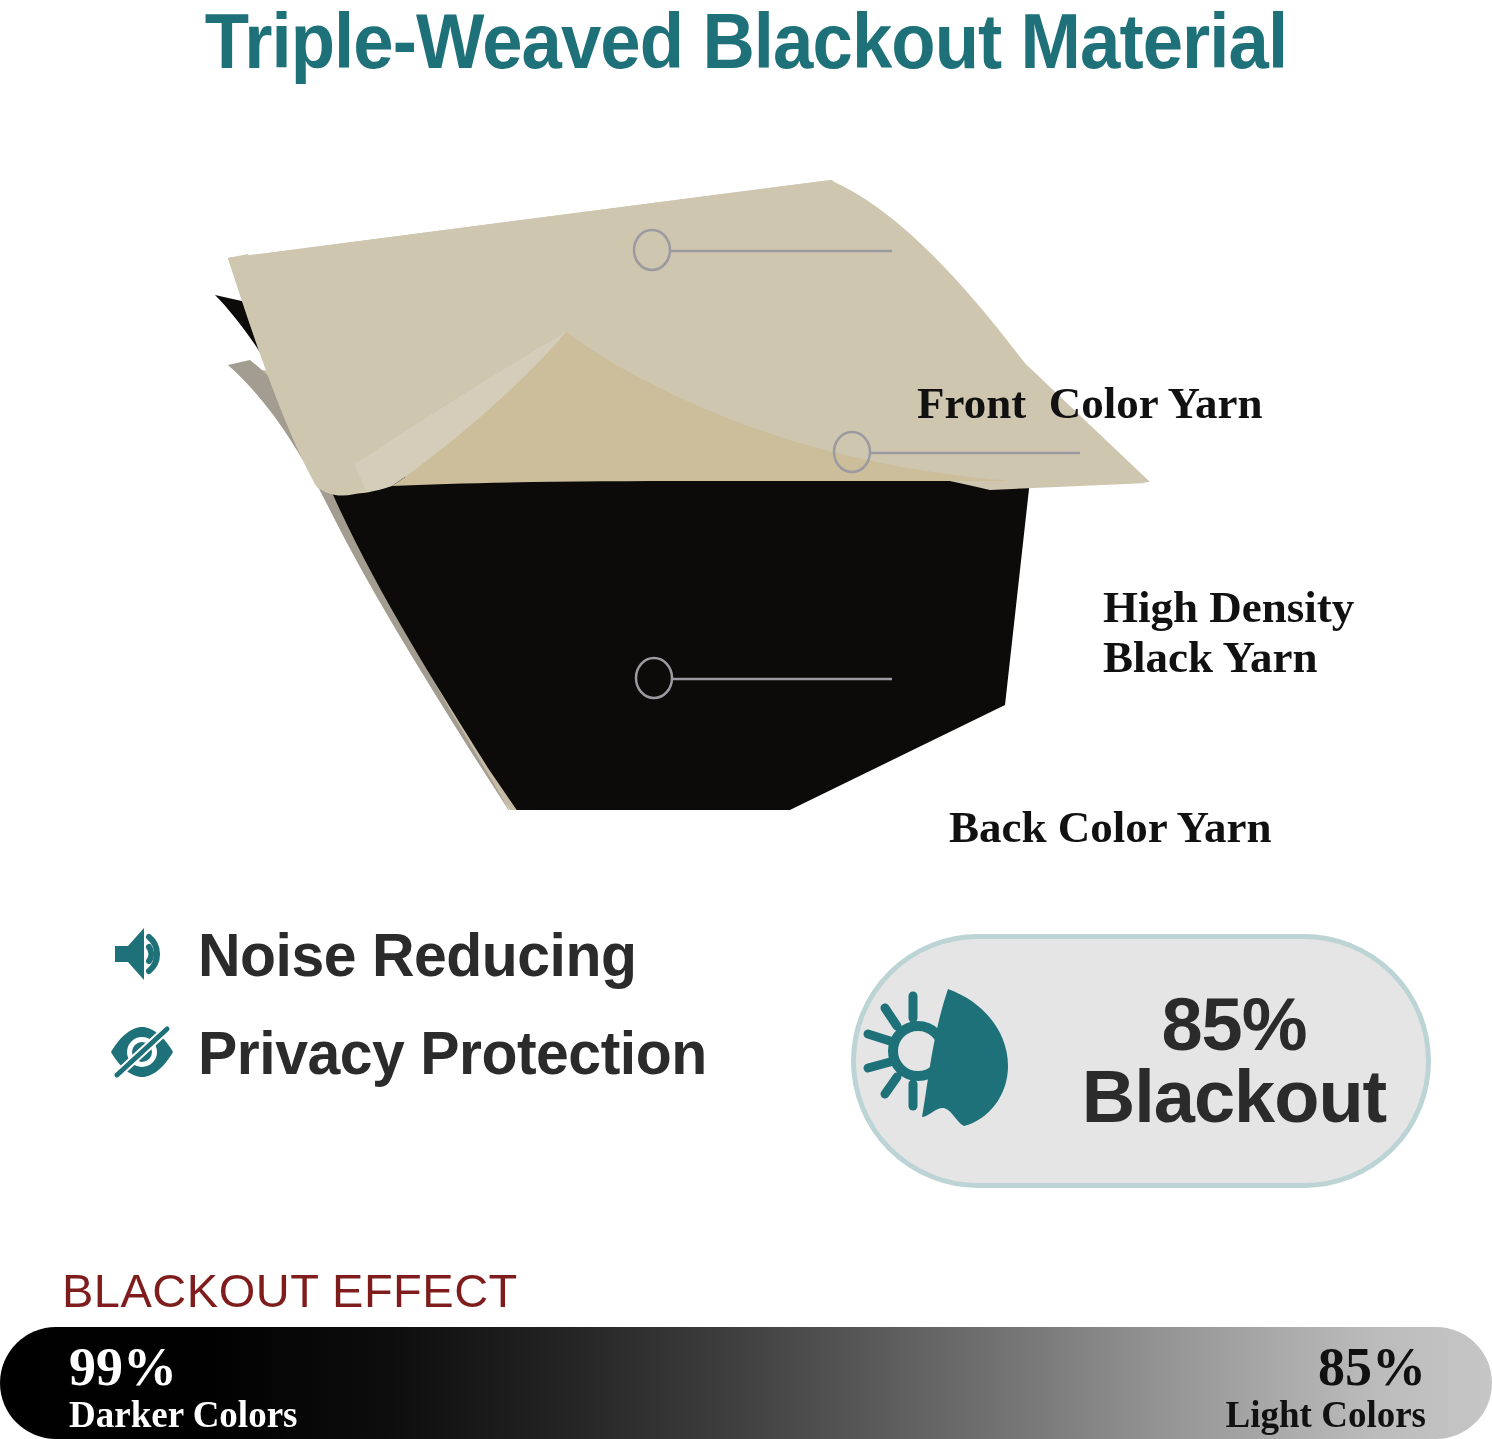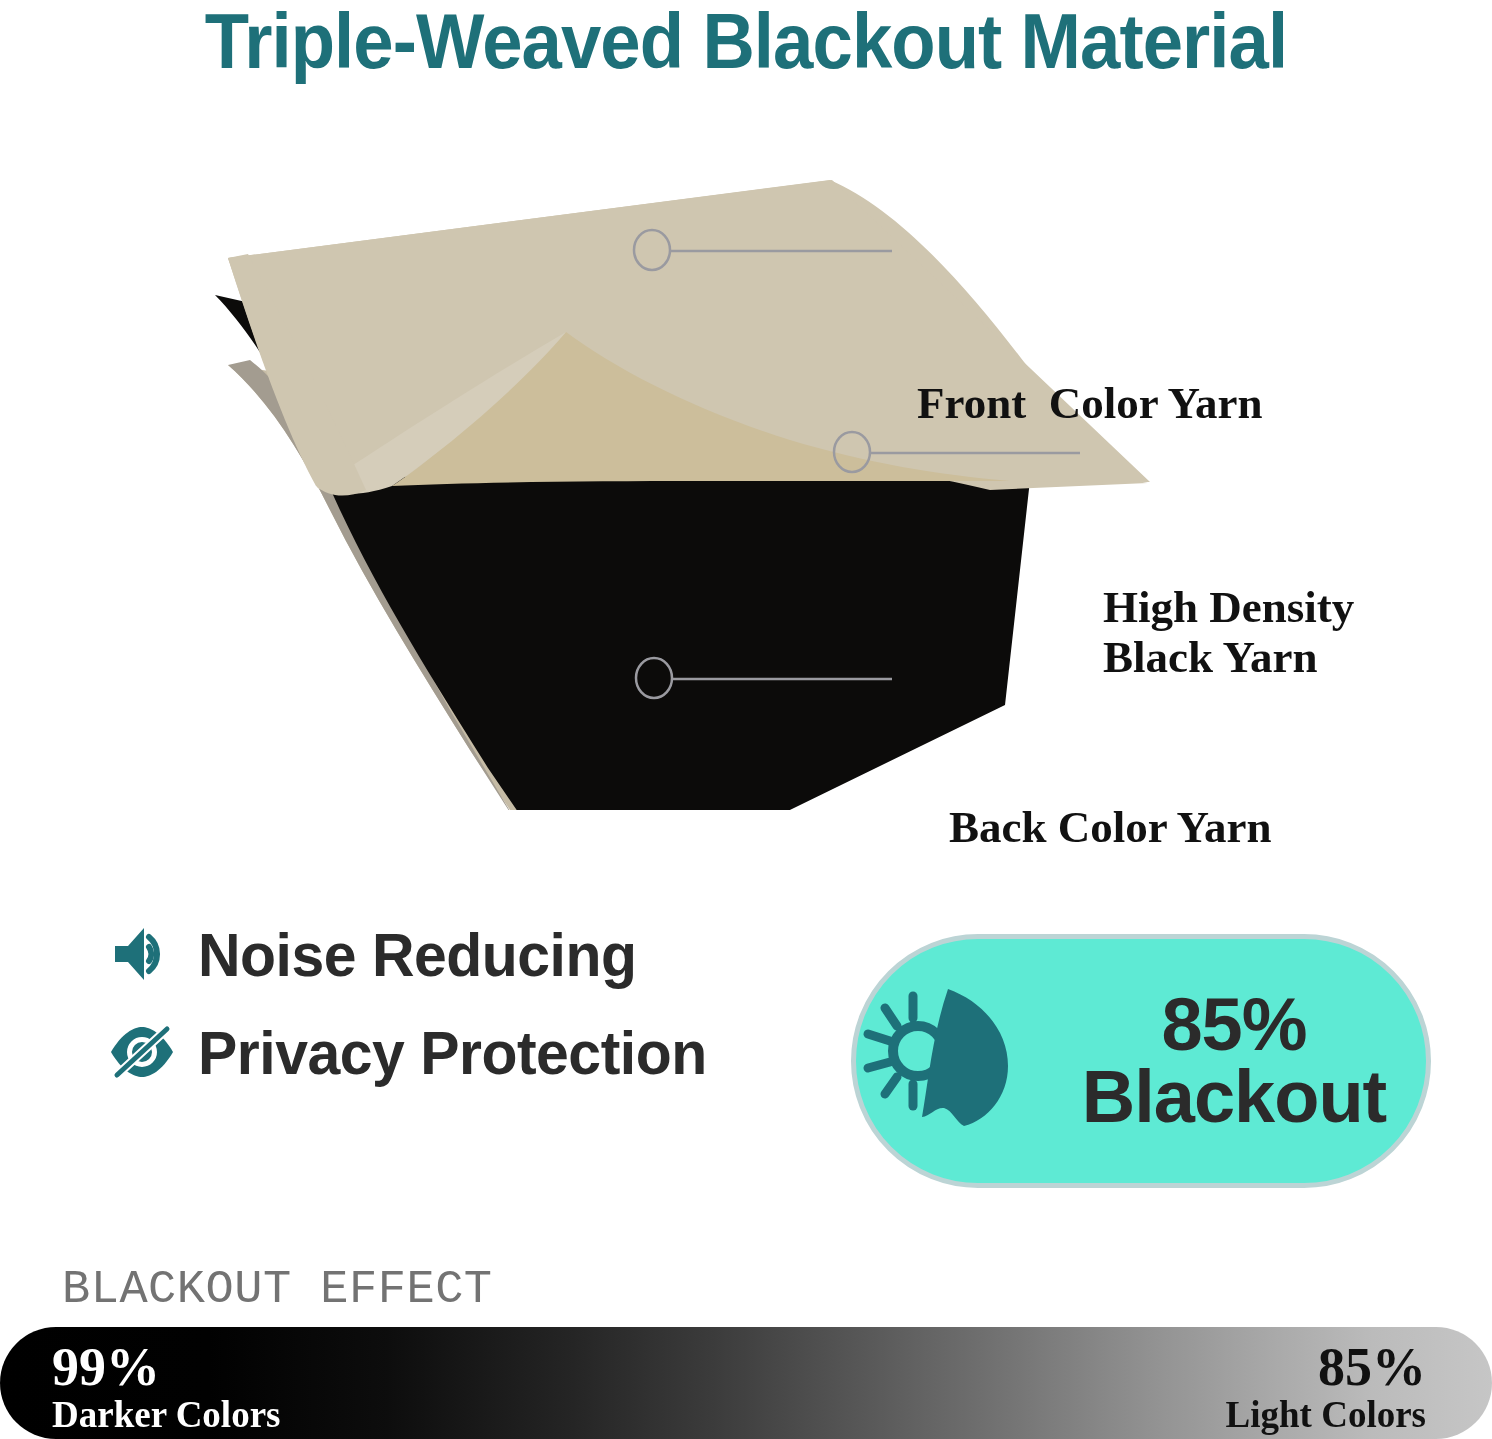--- a/index.html
+++ b/index.html
@@ -88,21 +88,21 @@
 
   
   #blackout-badge {
     position: absolute;
     left: 851px;
     top: 934px;
     width: 580px;
     height: 254px;
     border: 5px solid #BCD4D5;
     border-radius: 127px;
-    background: #5eead4;
+    background: #e5e5e5;
     display: flex;
     align-items: center;
     justify-content: center;
     box-sizing: border-box;
   }
   #badge-icon { width: 168px; flex: 0 0 168px; }
   #badge-text {
     margin-left: 18px;
     text-align: center;
     font-family: "Liberation Sans Narrow", "Liberation Sans", sans-serif;
@@ -112,23 +112,23 @@
     letter-spacing: -1px;
   }
   #badge-percent { font-size: 74px; }
   #badge-word { font-size: 74px; }
 
   
   #blackout-effect-heading {
     position: absolute;
     left: 62px;
     top: 1263px;
-    font-family: Liberation Mono, monospace;
+    font-family: Liberation Sans, sans-serif;
     font-size: 47px;
-    color: #737373;
+    color: #7f1d1d;
     letter-spacing: 0.5px;
     white-space: nowrap;
   }
   #gradient-bar {
     position: absolute;
     left: 0;
     top: 1327px;
     width: 1492px;
     height: 112px;
     border-radius: 56px;
@@ -136,20 +136,21 @@
       #000000 0%, #010101 14%, #0d0d0d 26%, #242424 38%,
       #3c3c3c 48%, #585858 58%, #757575 68%, #919191 77%,
       #a8a8a8 85%, #bbbbbb 92%, #c6c6c6 100%);
     overflow: hidden;
   }
   .bar-stat {
     position: absolute;
     font-family: "Liberation Serif", "DejaVu Serif", serif;
     line-height: 1.0;
     white-space: nowrap;
+    margin-left: 17px;
   }
   #bar-stat-dark { left: 52px; top: 1340px; color: #ffffff; text-align: left; }
   #bar-stat-light { right: 66px; top: 1340px; color: #111111; text-align: right; }
   .bar-stat-value { font-weight: bold; font-size: 54px; display: block; }
   .bar-stat-caption { font-weight: bold; font-size: 37px; display: block; margin-top: 2px; }
 </style>
 </head>
 <body>
 
 <div id="page-title">Triple-Weaved Blackout Material</div>

